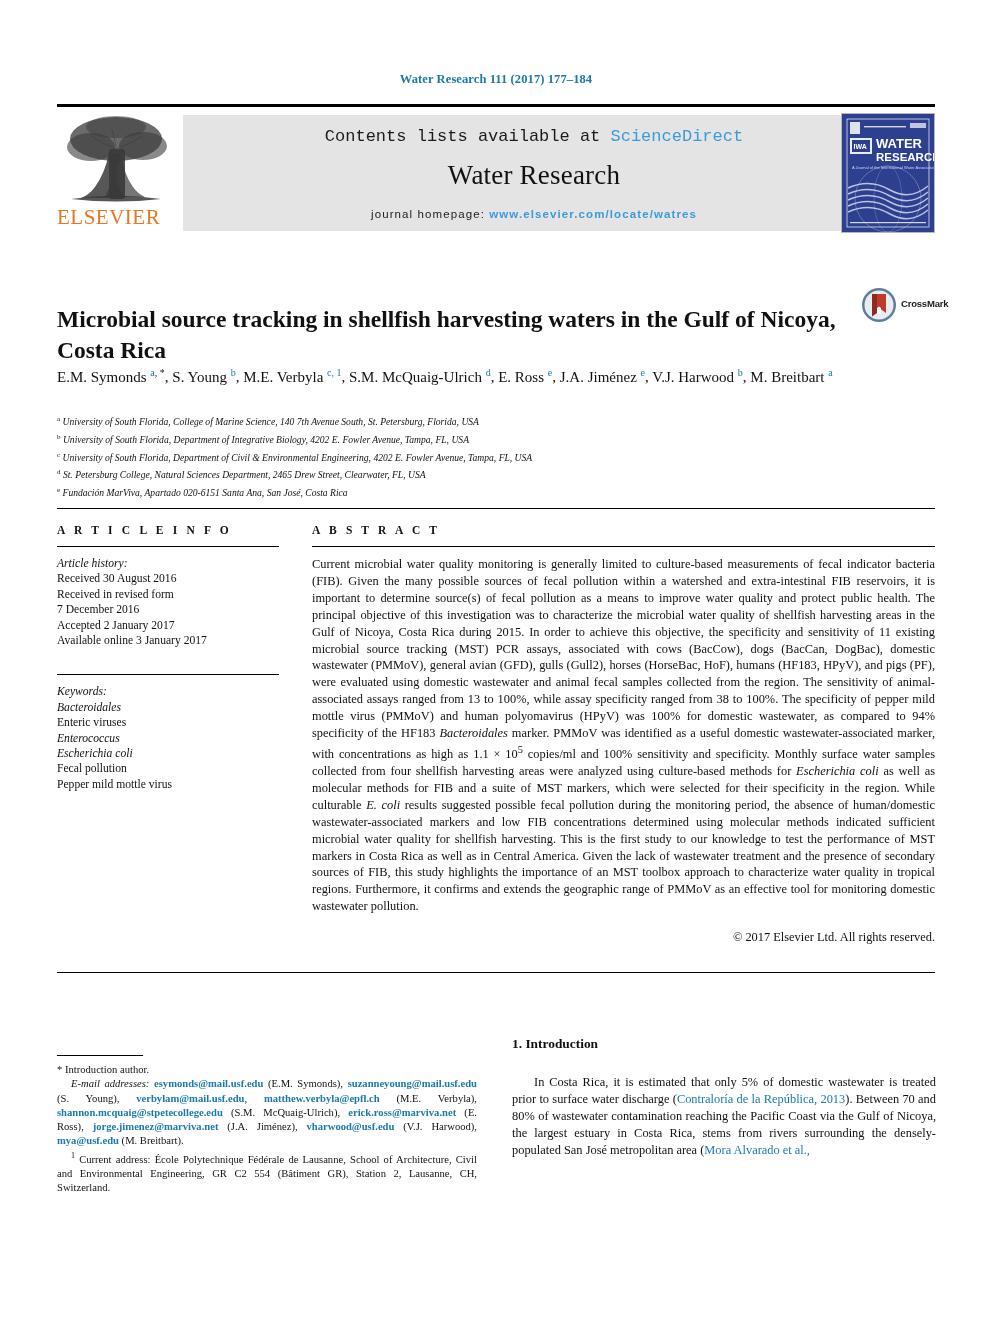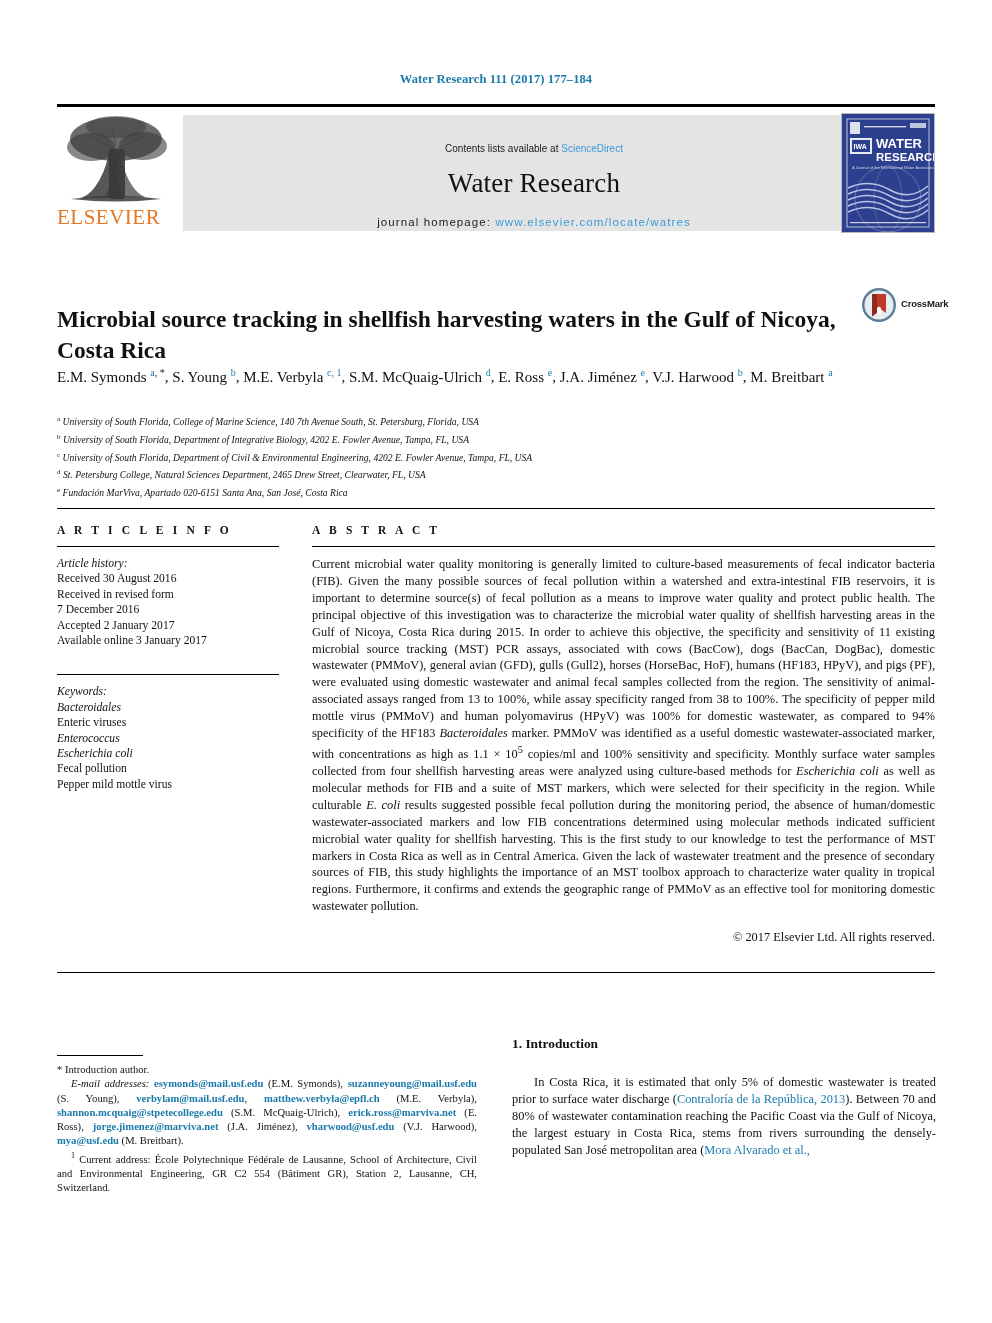--- a/index.html
+++ b/index.html
@@ -74,41 +74,41 @@
   .greybox {
     position: absolute;
     left: 126px;
     top: 4px;
     width: 702px;
     height: 116px;
     background: #e4e4e4;
     text-align: center;
   }
   .contents-line {
-    font-family: Liberation Sans, sans-serif;
-    font-size: 10px;
+    font-family: Liberation Mono, monospace;
+    font-size: 17px;
     color: #1a1a1a;
-    padding-top: 28px;
+    padding-top: 12px;
   }
   .sd-link { color: #3b9ad9; }
   .journal-title {
     font-family: "Liberation Serif", serif;
     font-size: 27px;
     color: #111;
     margin-top: 14px;
     letter-spacing: .2px;
   }
   .homepage-line {
     font-family: "Liberation Sans", sans-serif;
     font-size: 11.5px;
     color: #222;
     margin-top: 17px;
     letter-spacing: 1.1px;
   }
-  .homepage-url { color: #3b9ad9; letter-spacing: 1.1px; }
+  .homepage-url { color: #3b9ad9; letter-spacing: 1.1px; font-weight: bold; }
 
   .cover-thumb {
     position: absolute;
     right: 0;
     top: 2px;
     width: 92px;
     height: 118px;
     background: #7dd3fc;
     border: 1px solid #b9b9b9;
     overflow: hidden;

